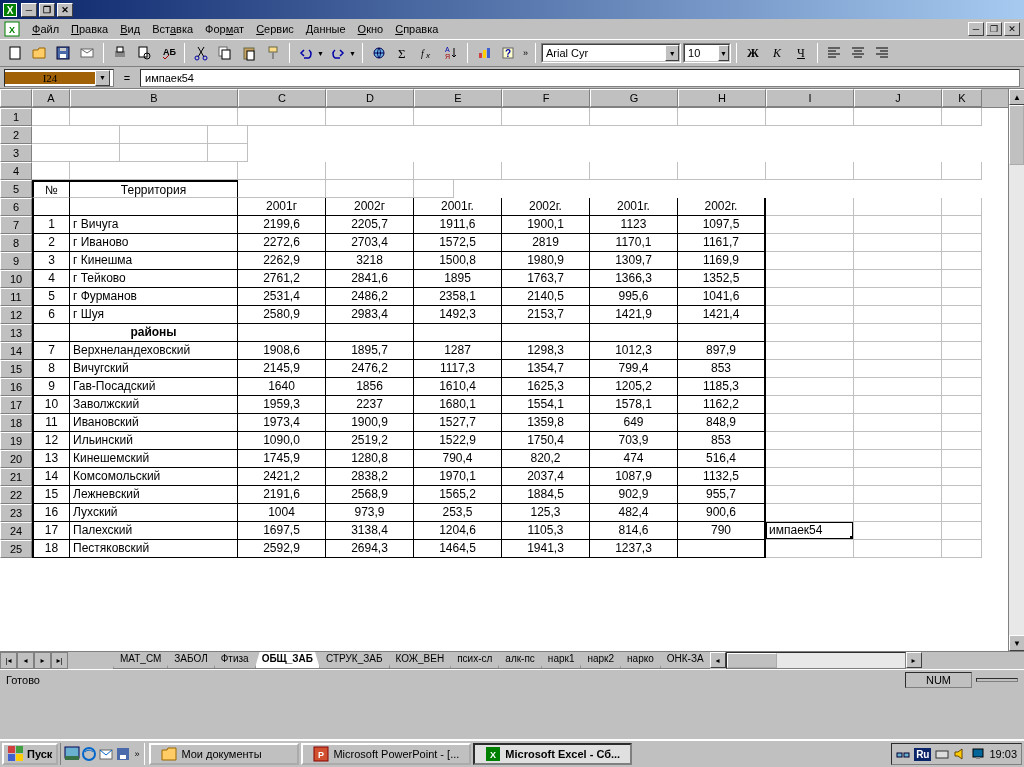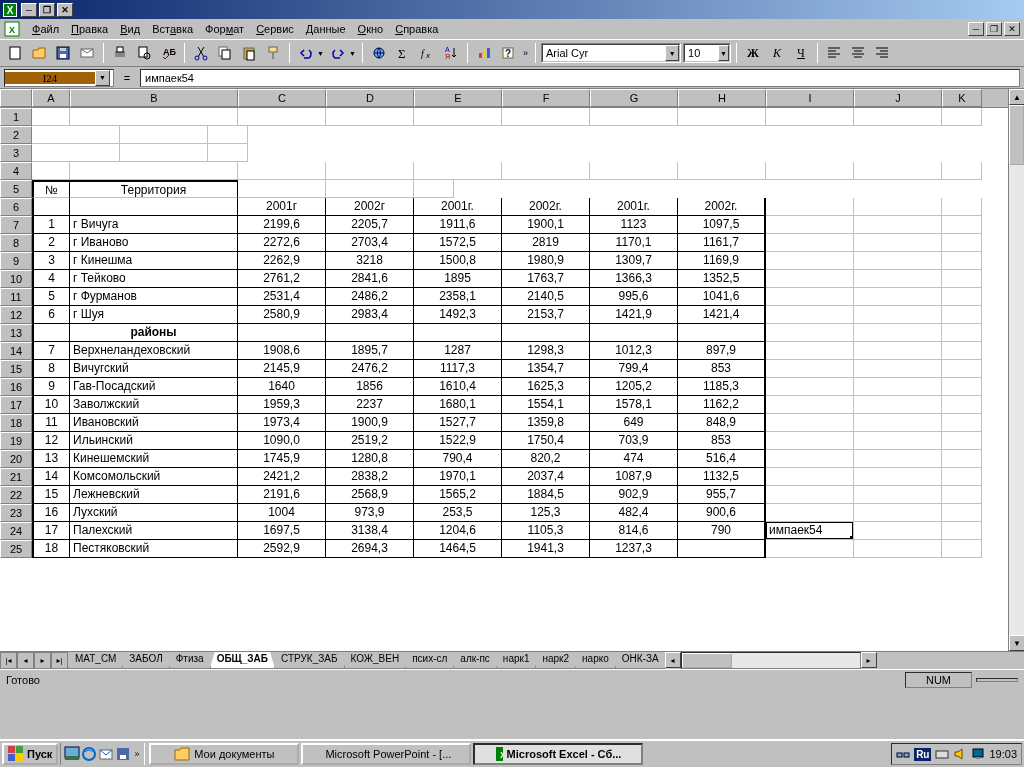--- a/index.html
+++ b/index.html
@@ -61,21 +61,21 @@
 .sheet-tab.active { background:#fff; font-weight:bold; z-index:2;}
 .scroll-btn{ width:16px; height:16px; background:#c0c0c0; border:1px solid #fff; border-right-color:#404040; border-bottom-color:#404040; display:flex;align-items:center;justify-content:center;font-size:8px;}
 
 .statusbar { background:#c0c0c0; height:20px; border-top:1px solid #fff; display:flex; align-items:center; padding:0 6px; font-size:11px;}
 .statusbar .sb-cell { border:1px inset #808080; padding:1px 20px; margin-left:4px; min-width:35px; text-align:center;}
 .statusbar .spacer{flex:1;}
 
 .taskbar { position:absolute; bottom:0; left:0; right:0; height:28px; background:#c0c0c0; border-top:2px solid #fff; display:flex; align-items:center; padding:2px; gap:2px;}
 .start-btn { height:22px; background:#c0c0c0; border:2px outset #fff; display:flex; align-items:center; padding:0 4px; font-weight:bold; gap:3px;}
 .ql { display:flex; gap:1px; border-left:1px solid #808080; border-right:1px solid #fff; padding:0 3px; height:22px; align-items:center;}
-.task-btn { height:22px; background:#c0c0c0; border:2px outset #fff; padding:0 20px; display:flex; align-items:center; gap:4px; font-size:11px; min-width:150px; max-width:170px; overflow:hidden; white-space:nowrap;justify-content:center;}
+.task-btn { height:22px; background:#c0c0c0; border:2px outset #fff; padding:0 10px; display:flex; align-items:center; gap:4px; font-size:11px; min-width:150px; max-width:170px; overflow:hidden; white-space:nowrap;}
 .task-btn.active { border:2px inset #808080; background:#e0e0e0; font-weight:bold;}
 .tray { margin-left:auto; border:1px inset #808080; height:22px; display:flex; align-items:center; padding:0 4px; gap:4px;}
 .lang-ind { background:#0a246a; color:#fff; font-size:10px; padding:1px 2px; font-weight:bold;}
 
 svg { display:block;}
 .vscroll { width:16px; background:#c0c0c0; border-left:1px solid #808080; display:flex; flex-direction:column;}
 .grid-wrap { display:flex; flex:1; overflow:hidden;}
 .grid-cols { flex:1; overflow:hidden;}
 </style>
 </head>
@@ -647,21 +647,21 @@
       <div class="scroll-btn">▼</div>
     </div>
   </div>
   <div class="sheet-tabs-row">
     <div class="tab-nav">
       <div class="tab-nav-btn">|◂</div>
       <div class="tab-nav-btn">◂</div>
       <div class="tab-nav-btn">▸</div>
       <div class="tab-nav-btn">▸|</div>
     </div>
-    <div id="tabs-host" style="display:flex;overflow:hidden;">
+    <div id="tabs-host" style="display:flex;overflow:hidden;margin-left:45px;">
         <div class="sheet-tab">МАТ_СМ</div>
         <div class="sheet-tab">ЗАБОЛ</div>
         <div class="sheet-tab">Фтиза</div>
         <div class="sheet-tab active">ОБЩ_ЗАБ</div>
         <div class="sheet-tab">СТРУК_ЗАБ</div>
         <div class="sheet-tab">КОЖ_ВЕН</div>
         <div class="sheet-tab">псих-сл</div>
         <div class="sheet-tab">алк-пс</div>
         <div class="sheet-tab">нарк1</div>
         <div class="sheet-tab">нарк2</div>

